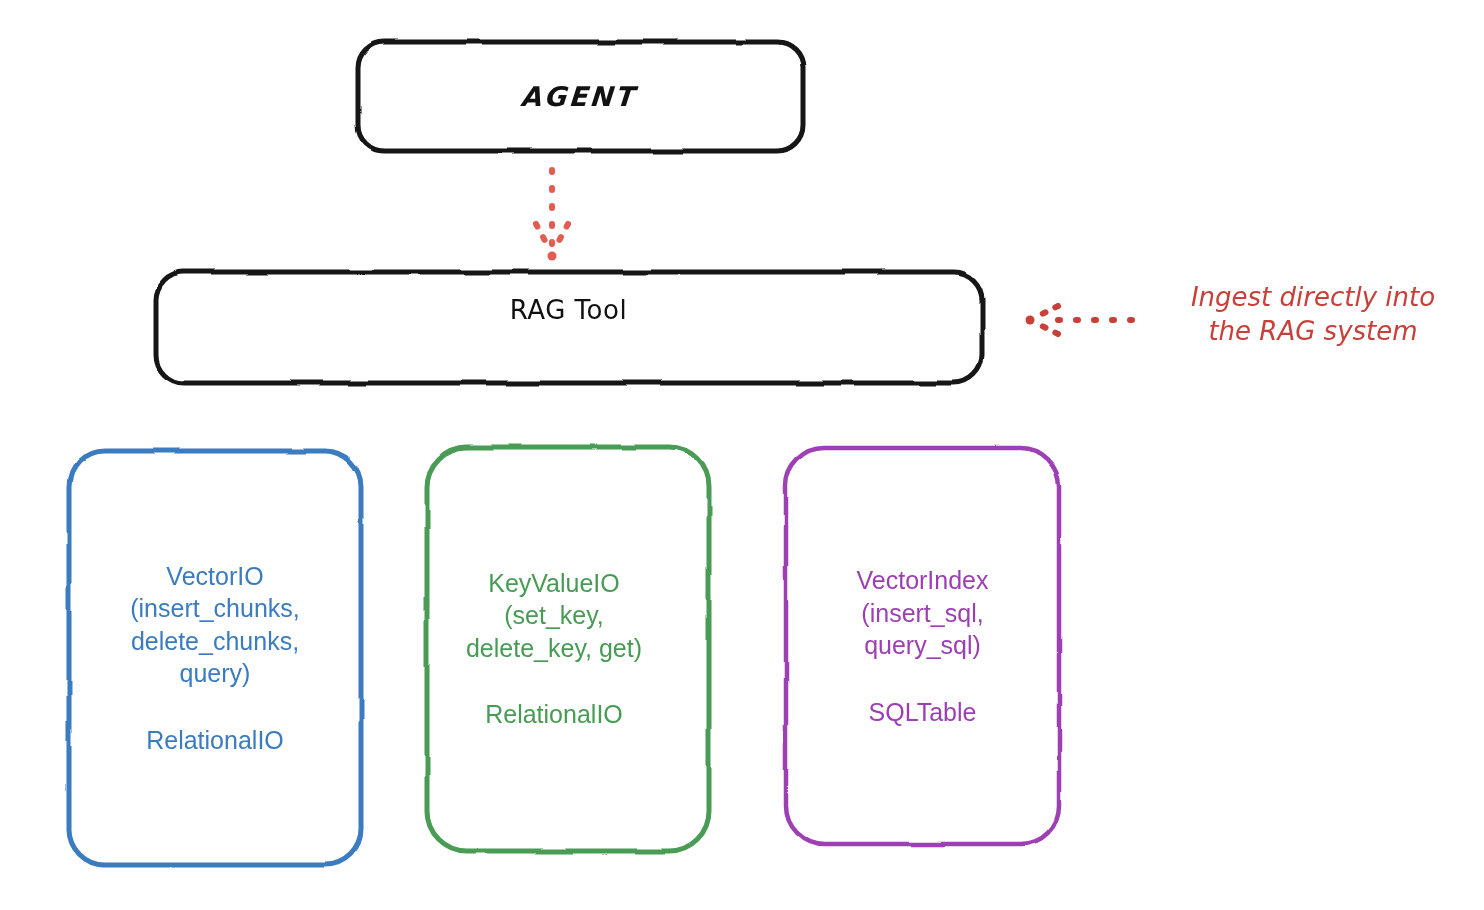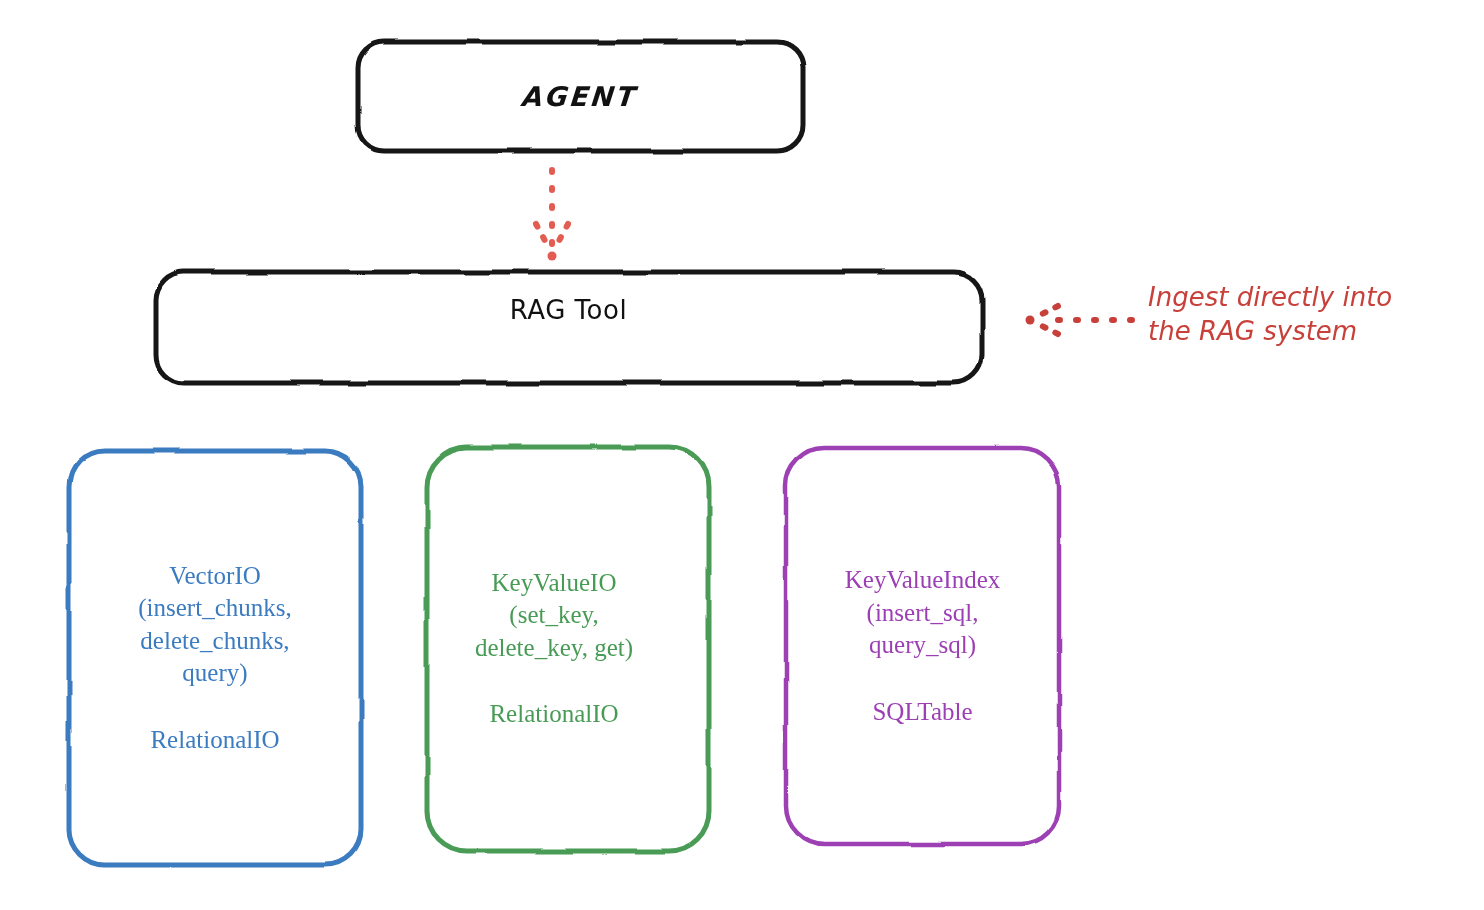--- a/index.html
+++ b/index.html
@@ -82,40 +82,40 @@
     top: 446px;
     width: 277px;
     height: 400px;
   }
 
   .node-text {
     position: relative;
     z-index: 2;
     line-height: 1.30;
     font-size: 25px;
-    font-family: Liberation Serif, serif;
+    font-family: Liberation Sans, sans-serif;
     white-space: pre-line;
   }
   .node-text.secondary {
     margin-top: 34px;
   }
   .blue   { color: #3b7bc0; }
   .green  { color: #489b55; }
   .purple { color: #9c3fb4; }
 
   
   #annotation-text {
     position: absolute;
     left: 1148px;
     top: 281px;
     width: 330px;
     color: #c8403a;
     font-size: 26px;
     line-height: 1.30;
-    text-align: left;
+    text-align: center;
     white-space: pre-line;
     font-style: italic;
     font-family: "DejaVu Sans", sans-serif;
   }
 
   .svg-layer {
     position: absolute;
     left: 0; top: 0;
     width: 1484px;
     height: 910px;
@@ -196,21 +196,21 @@
   </div>
 
   <div class="node" id="keyvalue-node">
     <div class="node-text green">KeyValueIO
 (set_key,
 delete_key, get)</div>
     <div class="node-text green secondary">RelationalIO</div>
   </div>
 
   <div class="node" id="relational-node">
-    <div class="node-text purple">KeyValueIndex
+    <div class="node-text purple">VectorIndex
 (insert_sql,
 query_sql)</div>
     <div class="node-text purple secondary">SQLTable</div>
   </div>
 
   <div id="annotation-text">Ingest directly into
 the RAG system</div>
 
 </div>
 

